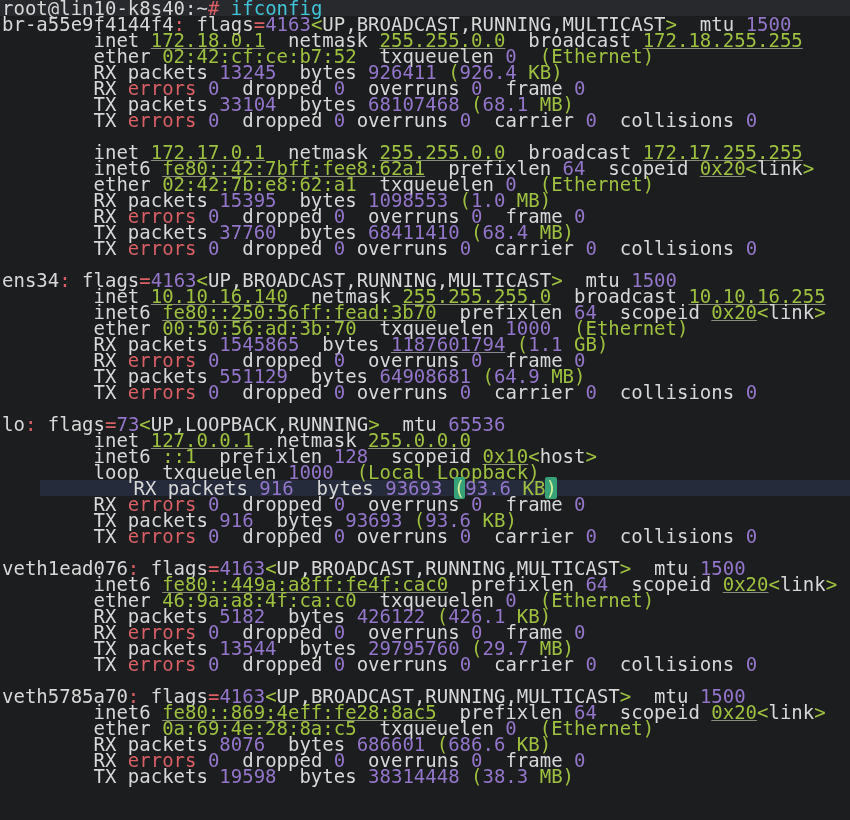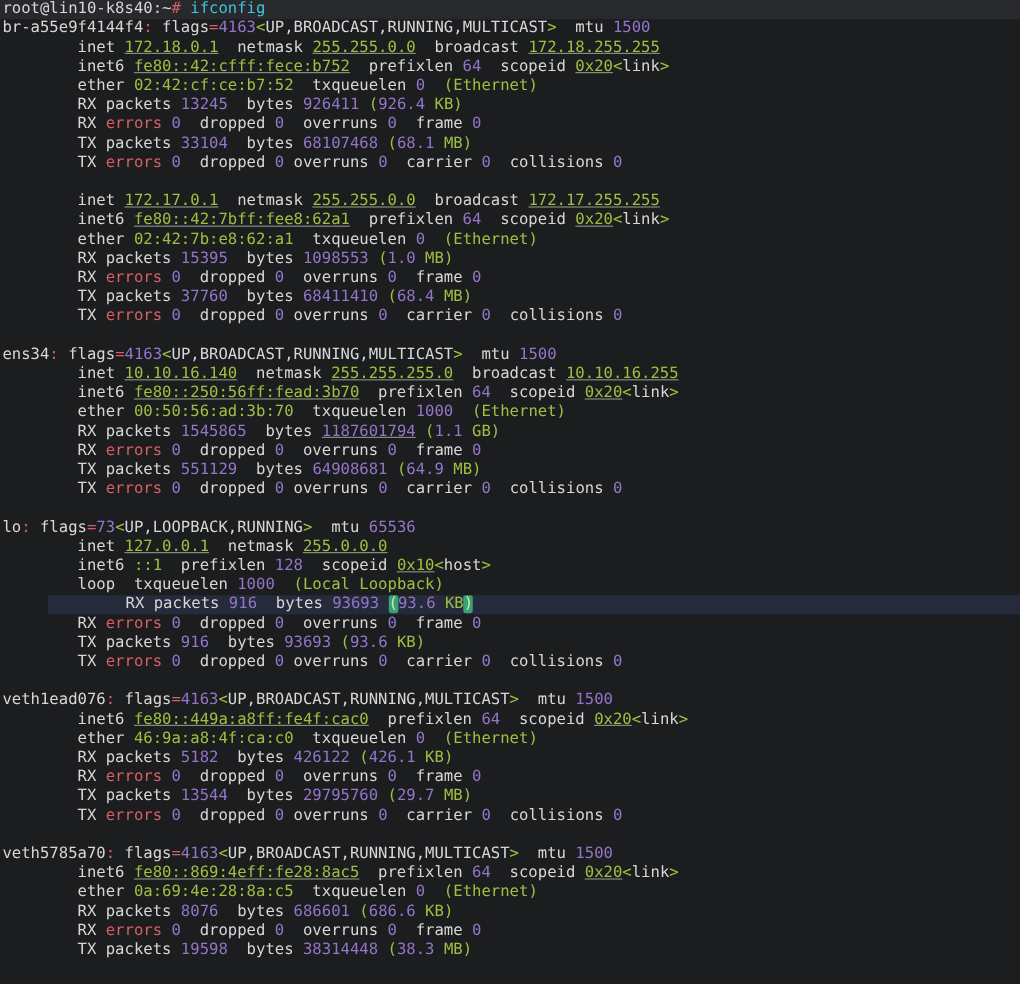--- a/index.html
+++ b/index.html
@@ -2,21 +2,21 @@
 <html style="--fg: #d7d7d7; --red: #d85f66; --purple: #9376c9; --green: #9ec041; --cyan: #40c4d8; --underline-green: #878a7b; --underline-purple: #86868e; --prompt-row-bg: #28292c; --cursor-row-bg: #262b3b; --paren-hl-bg: #37a178; --paren-hl-fg: #d3ee9a;"><head>
 <meta charset="utf-8">
 <style>
   html,body{margin:0;padding:0;background:#1c1d1f;}
   body{
     width:850px;height:820px;overflow:hidden;
     font-family:"DejaVu Sans Mono","Liberation Mono",monospace;
   }
   #terminal{
     width:850px;height:820px;
-    font-size:13px;line-height:16px;
+    font-size:19px;line-height:16px;
     color:#d7d7d7;
   }
   .line{
     white-space:pre;height:16px;padding-left:2px;
   }
   .row-prompt{background:var(--prompt-row-bg,#28292c);}
   .row-cursor{background:var(--cursor-row-bg,#262b3b);margin-left:40px;}
   .s-w{color:var(--fg,#d7d7d7);}
   .s-r{color:var(--red,#d85f66);}
   .s-p{color:var(--purple,#9376c9);}
@@ -26,21 +26,20 @@
   .s-c{color:var(--cyan,#40c4d8);}
   .s-hp{color:var(--paren-hl-fg,#d3ee9a);background:var(--paren-hl-bg,#37a178);border-radius:2px;}
 </style>
 </head>
 <body style="background: rgb(28, 29, 31);">
 
 <div id="terminal">
     <div class="line row-prompt"><span class="s-w">root@lin10-k8s40:~</span><span class="s-r">#</span><span class="s-w"> </span><span class="s-c">ifconfig</span></div>
     <div class="line"><span class="s-w">br-a55e9f4144f4</span><span class="s-r">:</span><span class="s-w"> flags</span><span class="s-r">=</span><span class="s-p">4163</span><span class="s-g">&lt;</span><span class="s-w">UP,BROADCAST,RUNNING,MULTICAST</span><span class="s-g">&gt;</span><span class="s-w">  mtu </span><span class="s-p">1500</span></div>
     <div class="line"><span class="s-w">        inet </span><span class="s-gu">172.18.0.1</span><span class="s-w">  netmask </span><span class="s-gu">255.255.0.0</span><span class="s-w">  broadcast </span><span class="s-gu">172.18.255.255</span></div>
-    <div class="line"><span class="s-w">        inet6 </span><span class="s-gu">fe80::42:cfff:fece:b752</span><span class="s-w">  prefixlen </span><span class="s-p">64</span><span class="s-w">  scopeid </span><span class="s-gu">0x20</span><span class="s-g">&lt;</span><span class="s-w">link</span><span class="s-g">&gt;</span></div>
     <div class="line"><span class="s-w">        ether </span><span class="s-g">02:42:cf:ce:b7:52</span><span class="s-w">  txqueuelen </span><span class="s-p">0</span><span class="s-w">  </span><span class="s-g">(Ethernet)</span></div>
     <div class="line"><span class="s-w">        RX packets </span><span class="s-p">13245</span><span class="s-w">  bytes </span><span class="s-p">926411</span><span class="s-w"> </span><span class="s-g">(</span><span class="s-p">926.4</span><span class="s-g"> KB)</span></div>
     <div class="line"><span class="s-w">        RX </span><span class="s-r">errors</span><span class="s-w"> </span><span class="s-p">0</span><span class="s-w">  dropped </span><span class="s-p">0</span><span class="s-w">  overruns </span><span class="s-p">0</span><span class="s-w">  frame </span><span class="s-p">0</span></div>
     <div class="line"><span class="s-w">        TX packets </span><span class="s-p">33104</span><span class="s-w">  bytes </span><span class="s-p">68107468</span><span class="s-w"> </span><span class="s-g">(</span><span class="s-p">68.1</span><span class="s-g"> MB)</span></div>
     <div class="line"><span class="s-w">        TX </span><span class="s-r">errors</span><span class="s-w"> </span><span class="s-p">0</span><span class="s-w">  dropped </span><span class="s-p">0</span><span class="s-w"> overruns </span><span class="s-p">0</span><span class="s-w">  carrier </span><span class="s-p">0</span><span class="s-w">  collisions </span><span class="s-p">0</span></div>
     <div class="line"> </div>
     <div class="line"><span class="s-w">        inet </span><span class="s-gu">172.17.0.1</span><span class="s-w">  netmask </span><span class="s-gu">255.255.0.0</span><span class="s-w">  broadcast </span><span class="s-gu">172.17.255.255</span></div>
     <div class="line"><span class="s-w">        inet6 </span><span class="s-gu">fe80::42:7bff:fee8:62a1</span><span class="s-w">  prefixlen </span><span class="s-p">64</span><span class="s-w">  scopeid </span><span class="s-gu">0x20</span><span class="s-g">&lt;</span><span class="s-w">link</span><span class="s-g">&gt;</span></div>
     <div class="line"><span class="s-w">        ether </span><span class="s-g">02:42:7b:e8:62:a1</span><span class="s-w">  txqueuelen </span><span class="s-p">0</span><span class="s-w">  </span><span class="s-g">(Ethernet)</span></div>
     <div class="line"><span class="s-w">        RX packets </span><span class="s-p">15395</span><span class="s-w">  bytes </span><span class="s-p">1098553</span><span class="s-w"> </span><span class="s-g">(</span><span class="s-p">1.0</span><span class="s-g"> MB)</span></div>

